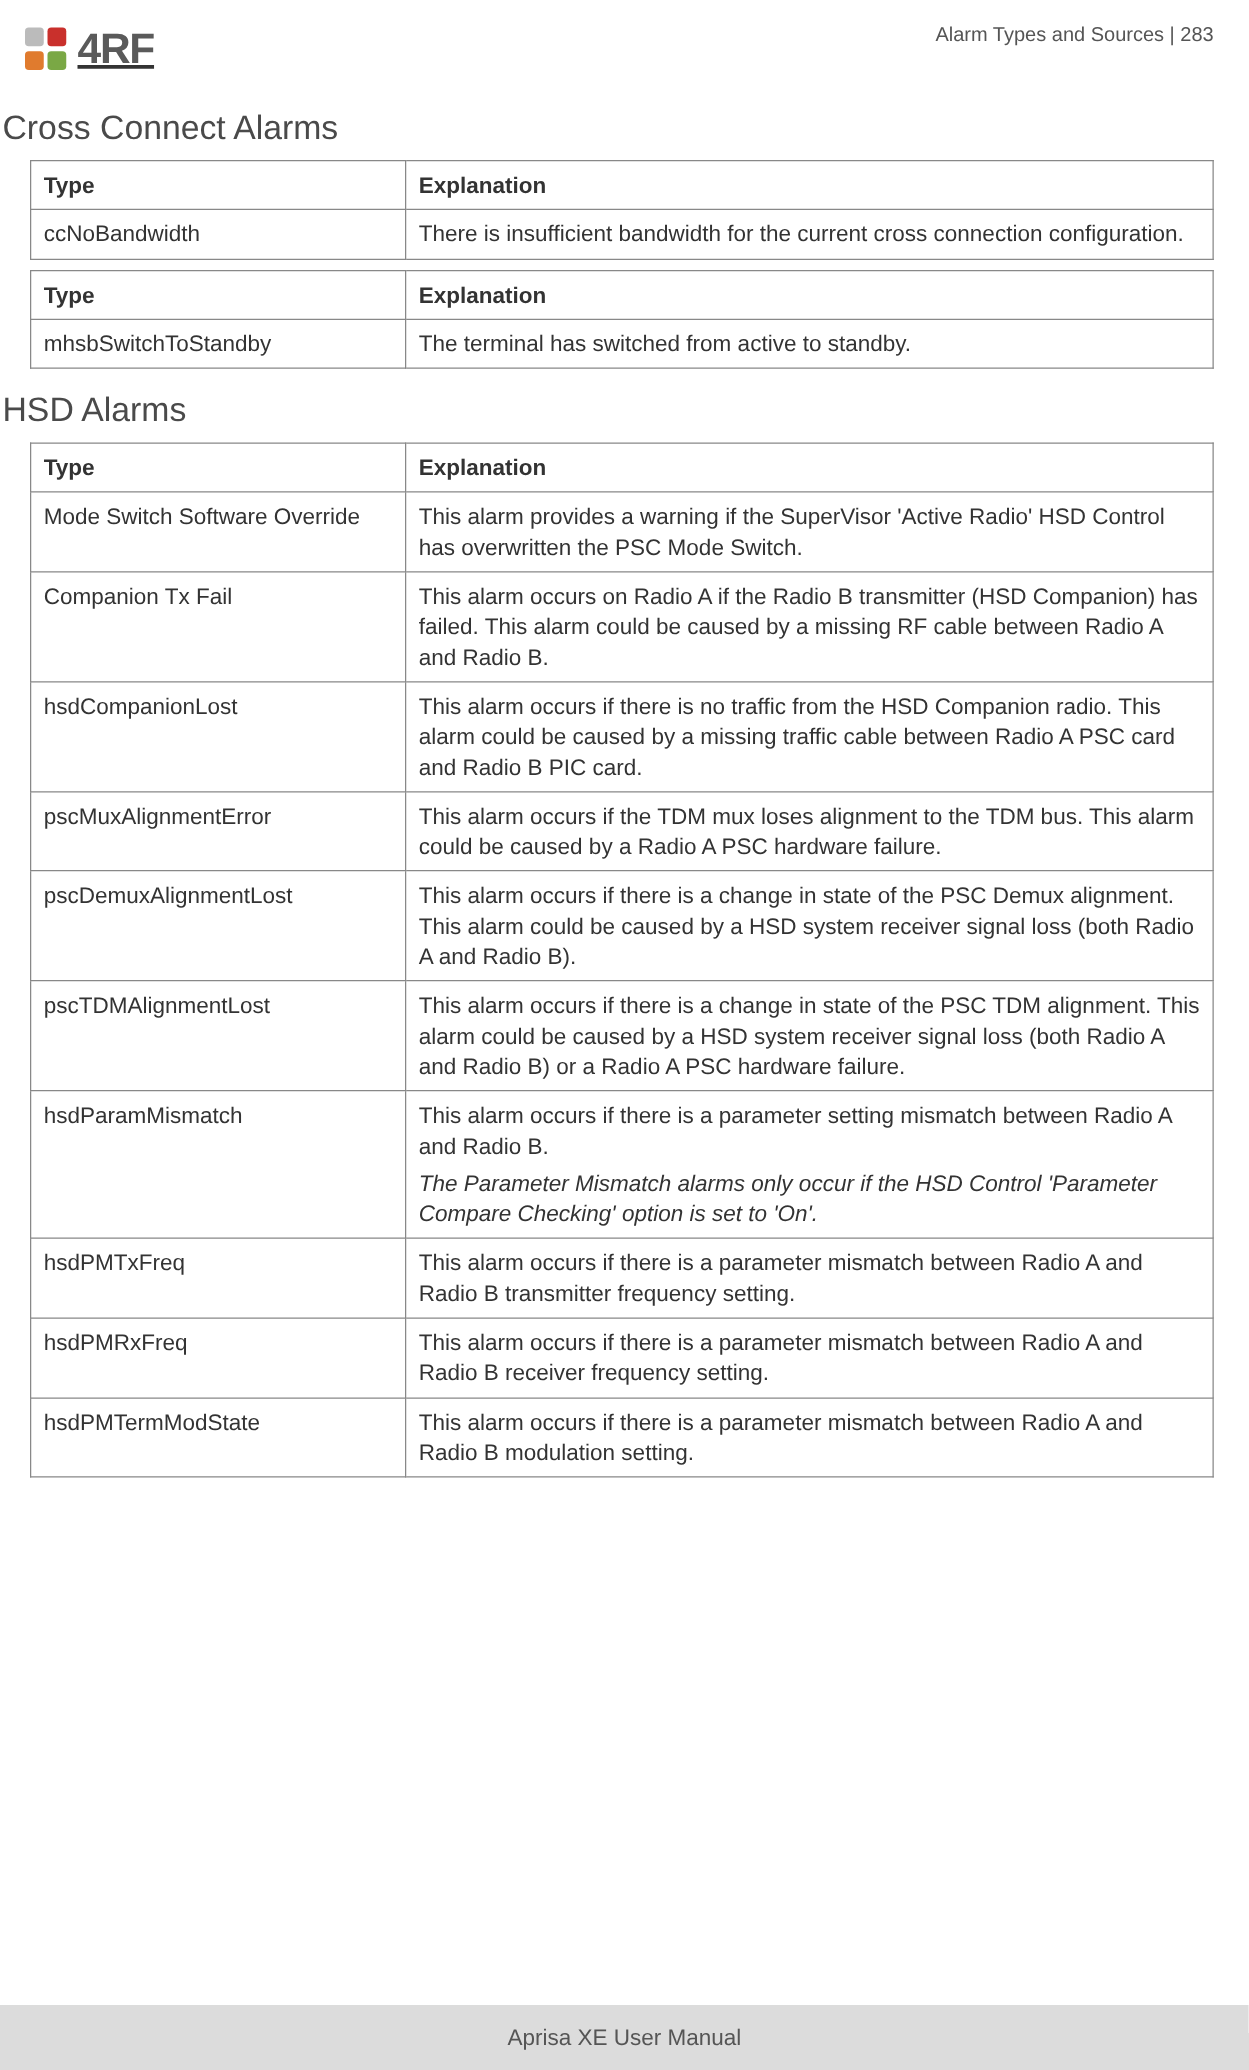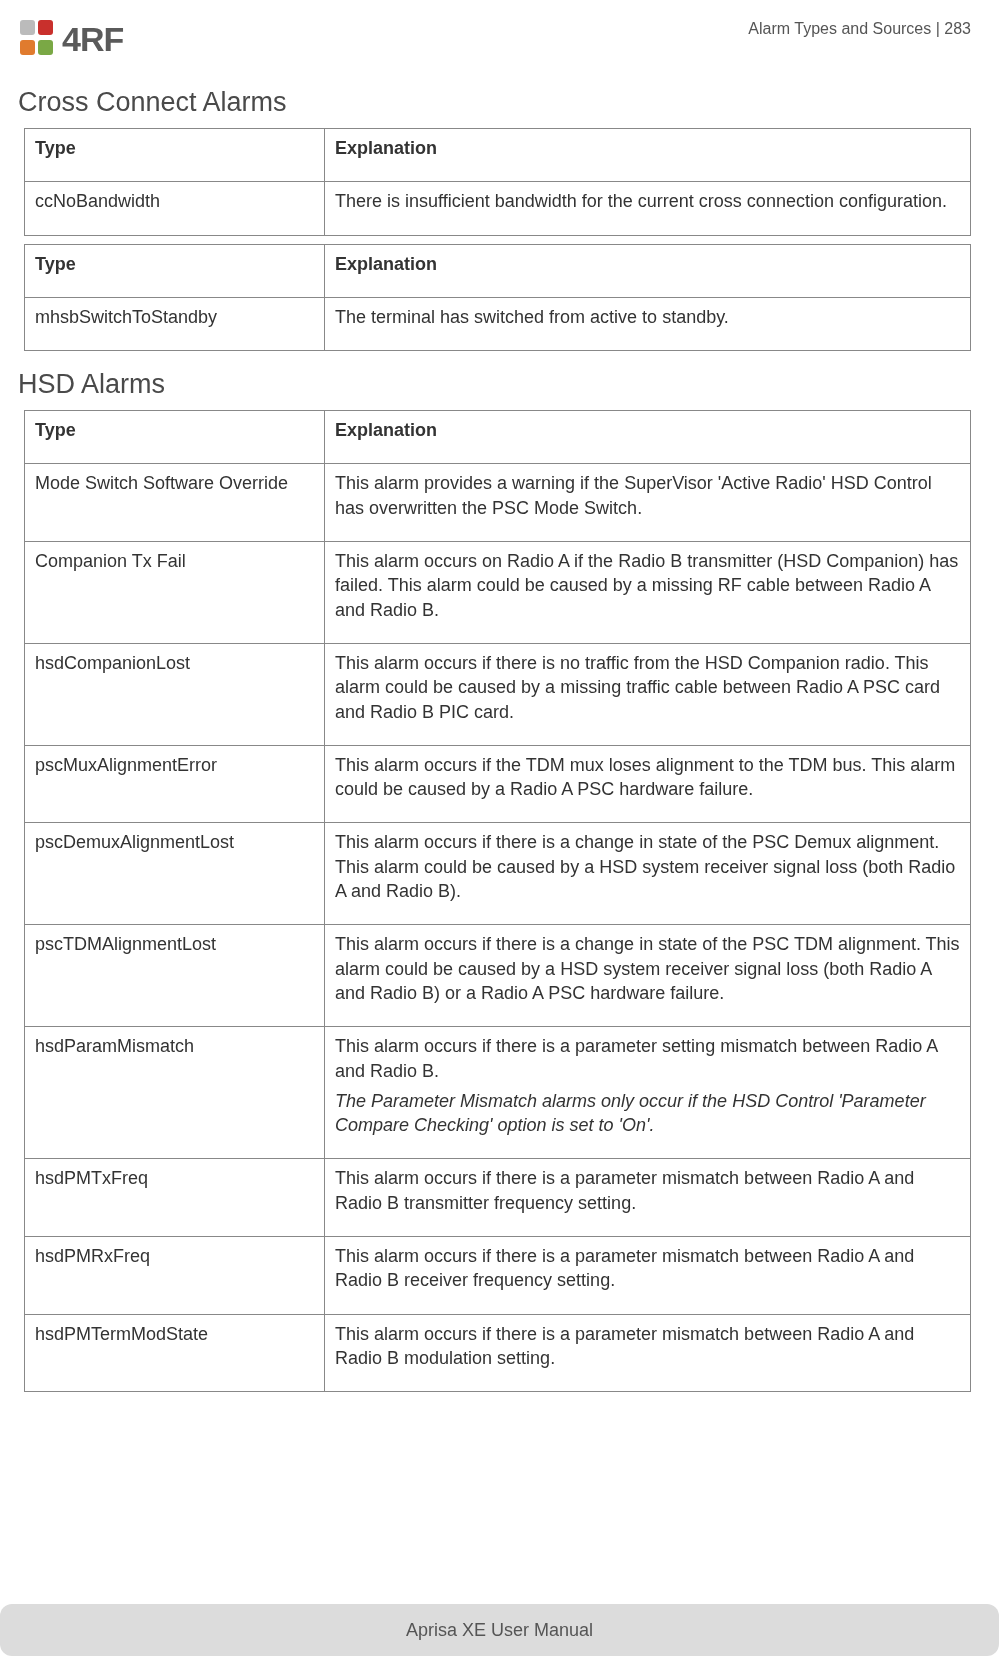--- a/index.html
+++ b/index.html
@@ -15,22 +15,24 @@
     padding: 20px 28px 0 2px;
   }
   .header-row {
     display: flex;
     justify-content: space-between;
     align-items: flex-start;
     margin-bottom: 28px;
   }
   .logo {
     display: flex;
+    align-items: center;
     gap: 6px;
     padding-left: 18px;
+    text-decoration: underline;
   }
   .logo-symbol {
     display: flex;
     flex-wrap: wrap;
     width: 36px;
     height: 36px;
     gap: 3px;
   }
   .dot { width: 15px; height: 15px; border-radius: 3px; }
   .dot.red { background: #c9302c; }
@@ -45,32 +47,32 @@
   }
   .header-right {
     font-size: 16px;
     color: #555;
     font-weight: 400;
   }
   h2.section {
     font-size: 27px;
     font-weight: 400;
     color: #4a4a4a;
-    margin: 18px 0 10px 16px;
+    margin: 18px 0 10px 0;
   }
   table.alarm {
     width: calc(100% - 22px);
     margin-left: 22px;
     border-collapse: collapse;
     border: 1.2px solid #888;
     margin-bottom: 8px;
   }
   table.alarm th, table.alarm td {
     border: 1.2px solid #888;
-    padding: 7px 10px 21px 10px;
+    padding: 7px 10px 7px 10px;
     text-align: left;
     vertical-align: top;
     font-size: 18px;
     line-height: 1.35;
     color: #333;
   }
   table.alarm th {
     font-weight: 700;
     background: #fff;
   }
@@ -81,21 +83,20 @@
     bottom: 0;
     left: 0;
     right: 0;
     height: 52px;
     background: #dcdcdc;
     display: flex;
     align-items: center;
     justify-content: center;
     font-size: 18px;
     color: #555;
-    border-radius: 12px;
   }
 </style>
 </head>
 <body>
 
 <div class="page">
   <div class="header-row">
     <div class="logo">
       <div class="logo-symbol">
         <span class="dot gry"></span>

